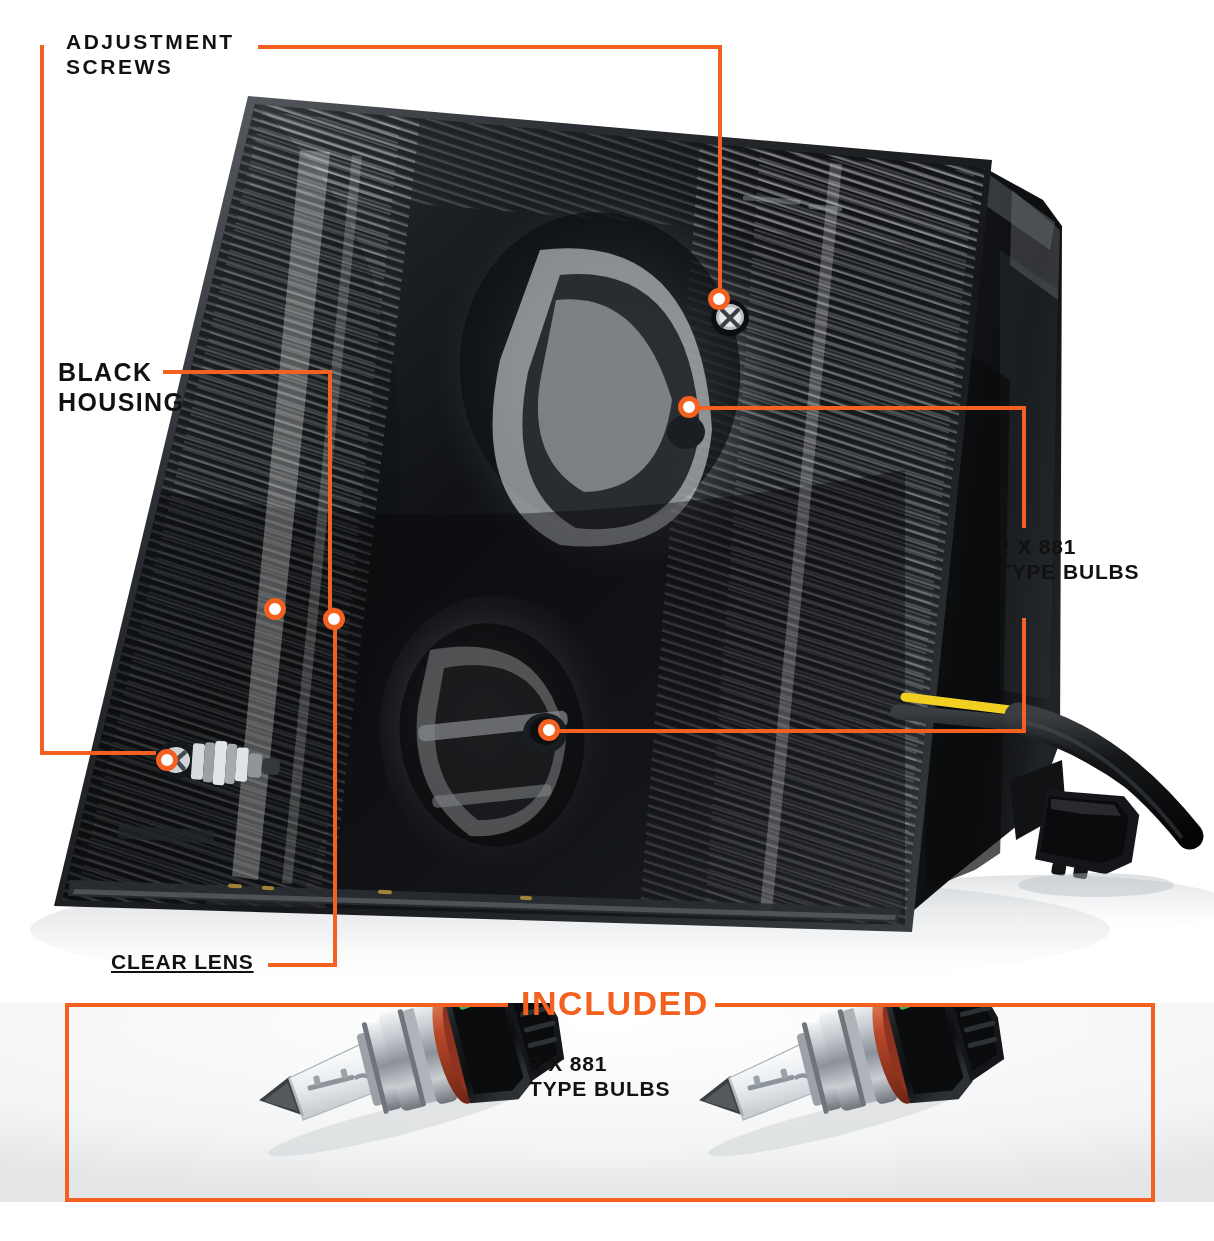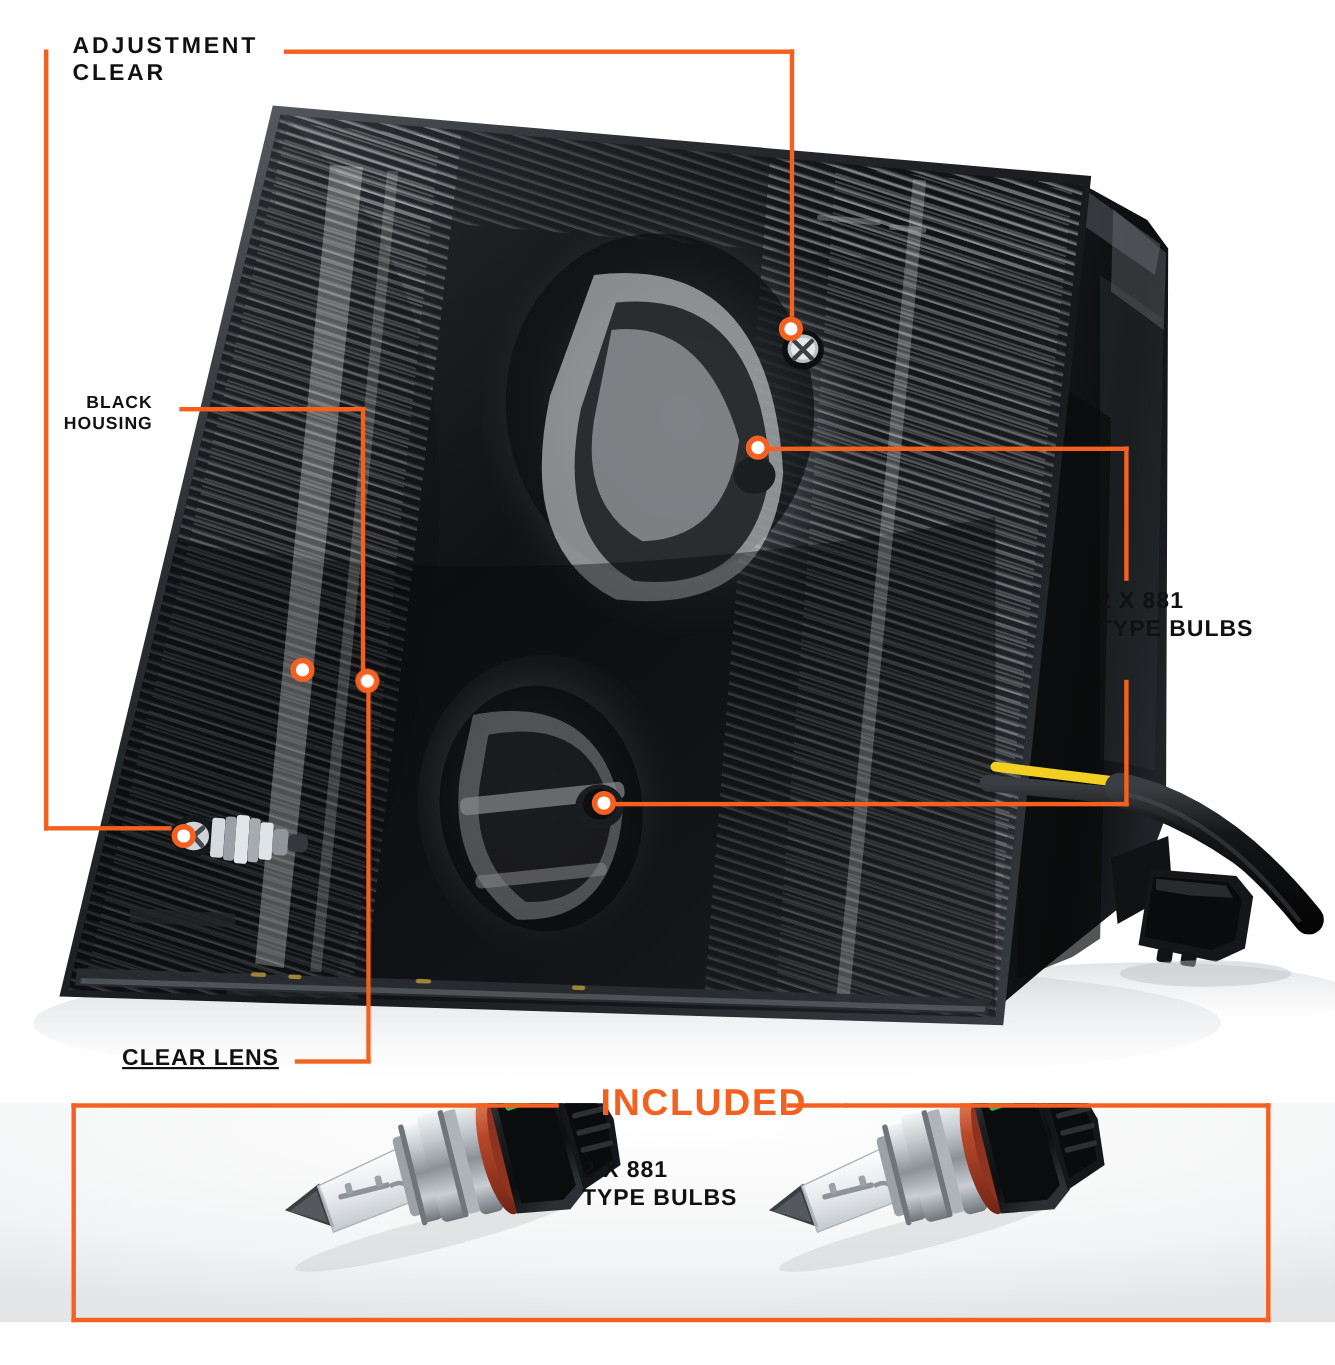--- a/index.html
+++ b/index.html
@@ -5,37 +5,37 @@
   html,body{margin:0;padding:0;background:#ffffff;}
   body{width:1214px;height:1241px;position:relative;overflow:hidden;
        font-family:"Liberation Sans","DejaVu Sans",sans-serif;}
 
   #stage{position:absolute;left:0;top:0;width:1214px;height:1241px;background:#ffffff;}
 
   
   .label{position:absolute;color:#111111;font-weight:bold;line-height:1.18;
          letter-spacing:.055em;white-space:pre-line;}
   .lbl-adj{left:66px;top:30px;font-size:21px;letter-spacing:.12em;}
-  .lbl-black{left:58px;top:358px;font-size:16px;letter-spacing:.055em;text-align:right;}
+  .lbl-black{left:58px;top:358px;font-size:25px;letter-spacing:.055em;}
   .lbl-bulbs-r{left:998px;top:535px;font-size:21px;letter-spacing:.04em;}
   .lbl-clear{left:111px;top:950px;font-size:21px;letter-spacing:.04em;text-decoration:underline;}
   .lbl-bulbs-b{left:529px;top:1052px;font-size:21px;letter-spacing:.04em;}
 
   
   .rule{position:absolute;background:#f4601f;}
   .h{height:4px;}
   .v{width:4px;}
 
   
   .dot{position:absolute;width:22px;height:22px;border-radius:50%;
        background:#ffffff;border:5px solid #f4601f;box-sizing:border-box;}
 
   
   .included-word{position:absolute;left:521px;top:984px;font-size:34px;
-       font-weight:bold;color:#f4601f;letter-spacing:.045em;margin-left:25px;}
+       font-weight:bold;color:#f4601f;letter-spacing:.045em;}
 
   
   #photo{position:absolute;left:0;top:0;width:1214px;height:1000px;}
   #photo svg{display:block;}
 
   
   #bulbs{position:absolute;left:0;top:1003px;width:1214px;height:199px;}
 </style>
 </head>
 <body>
@@ -323,21 +323,21 @@
   </div>
 
   <div class="rule v" style="left:40px;top:45px;height:710px;"></div>
 
   <div class="rule h" style="left:258px;top:45px;width:464px;"></div>
   <div class="rule v" style="left:718px;top:45px;height:243px;"></div>
 
   <div class="rule h" style="left:40px;top:751px;width:116px;"></div>
 
   <div class="label lbl-adj">ADJUSTMENT
-CLEAR</div>
+SCREWS</div>
 
   <div class="dot" style="left:708px;top:288px;"></div>
   <div class="dot" style="left:156px;top:749px;"></div>
 
   <div class="rule h" style="left:163px;top:370px;width:169px;"></div>
   <div class="rule v" style="left:328px;top:370px;height:240px;"></div>
 
   <div class="label lbl-black">BLACK
 HOUSING</div>
 

